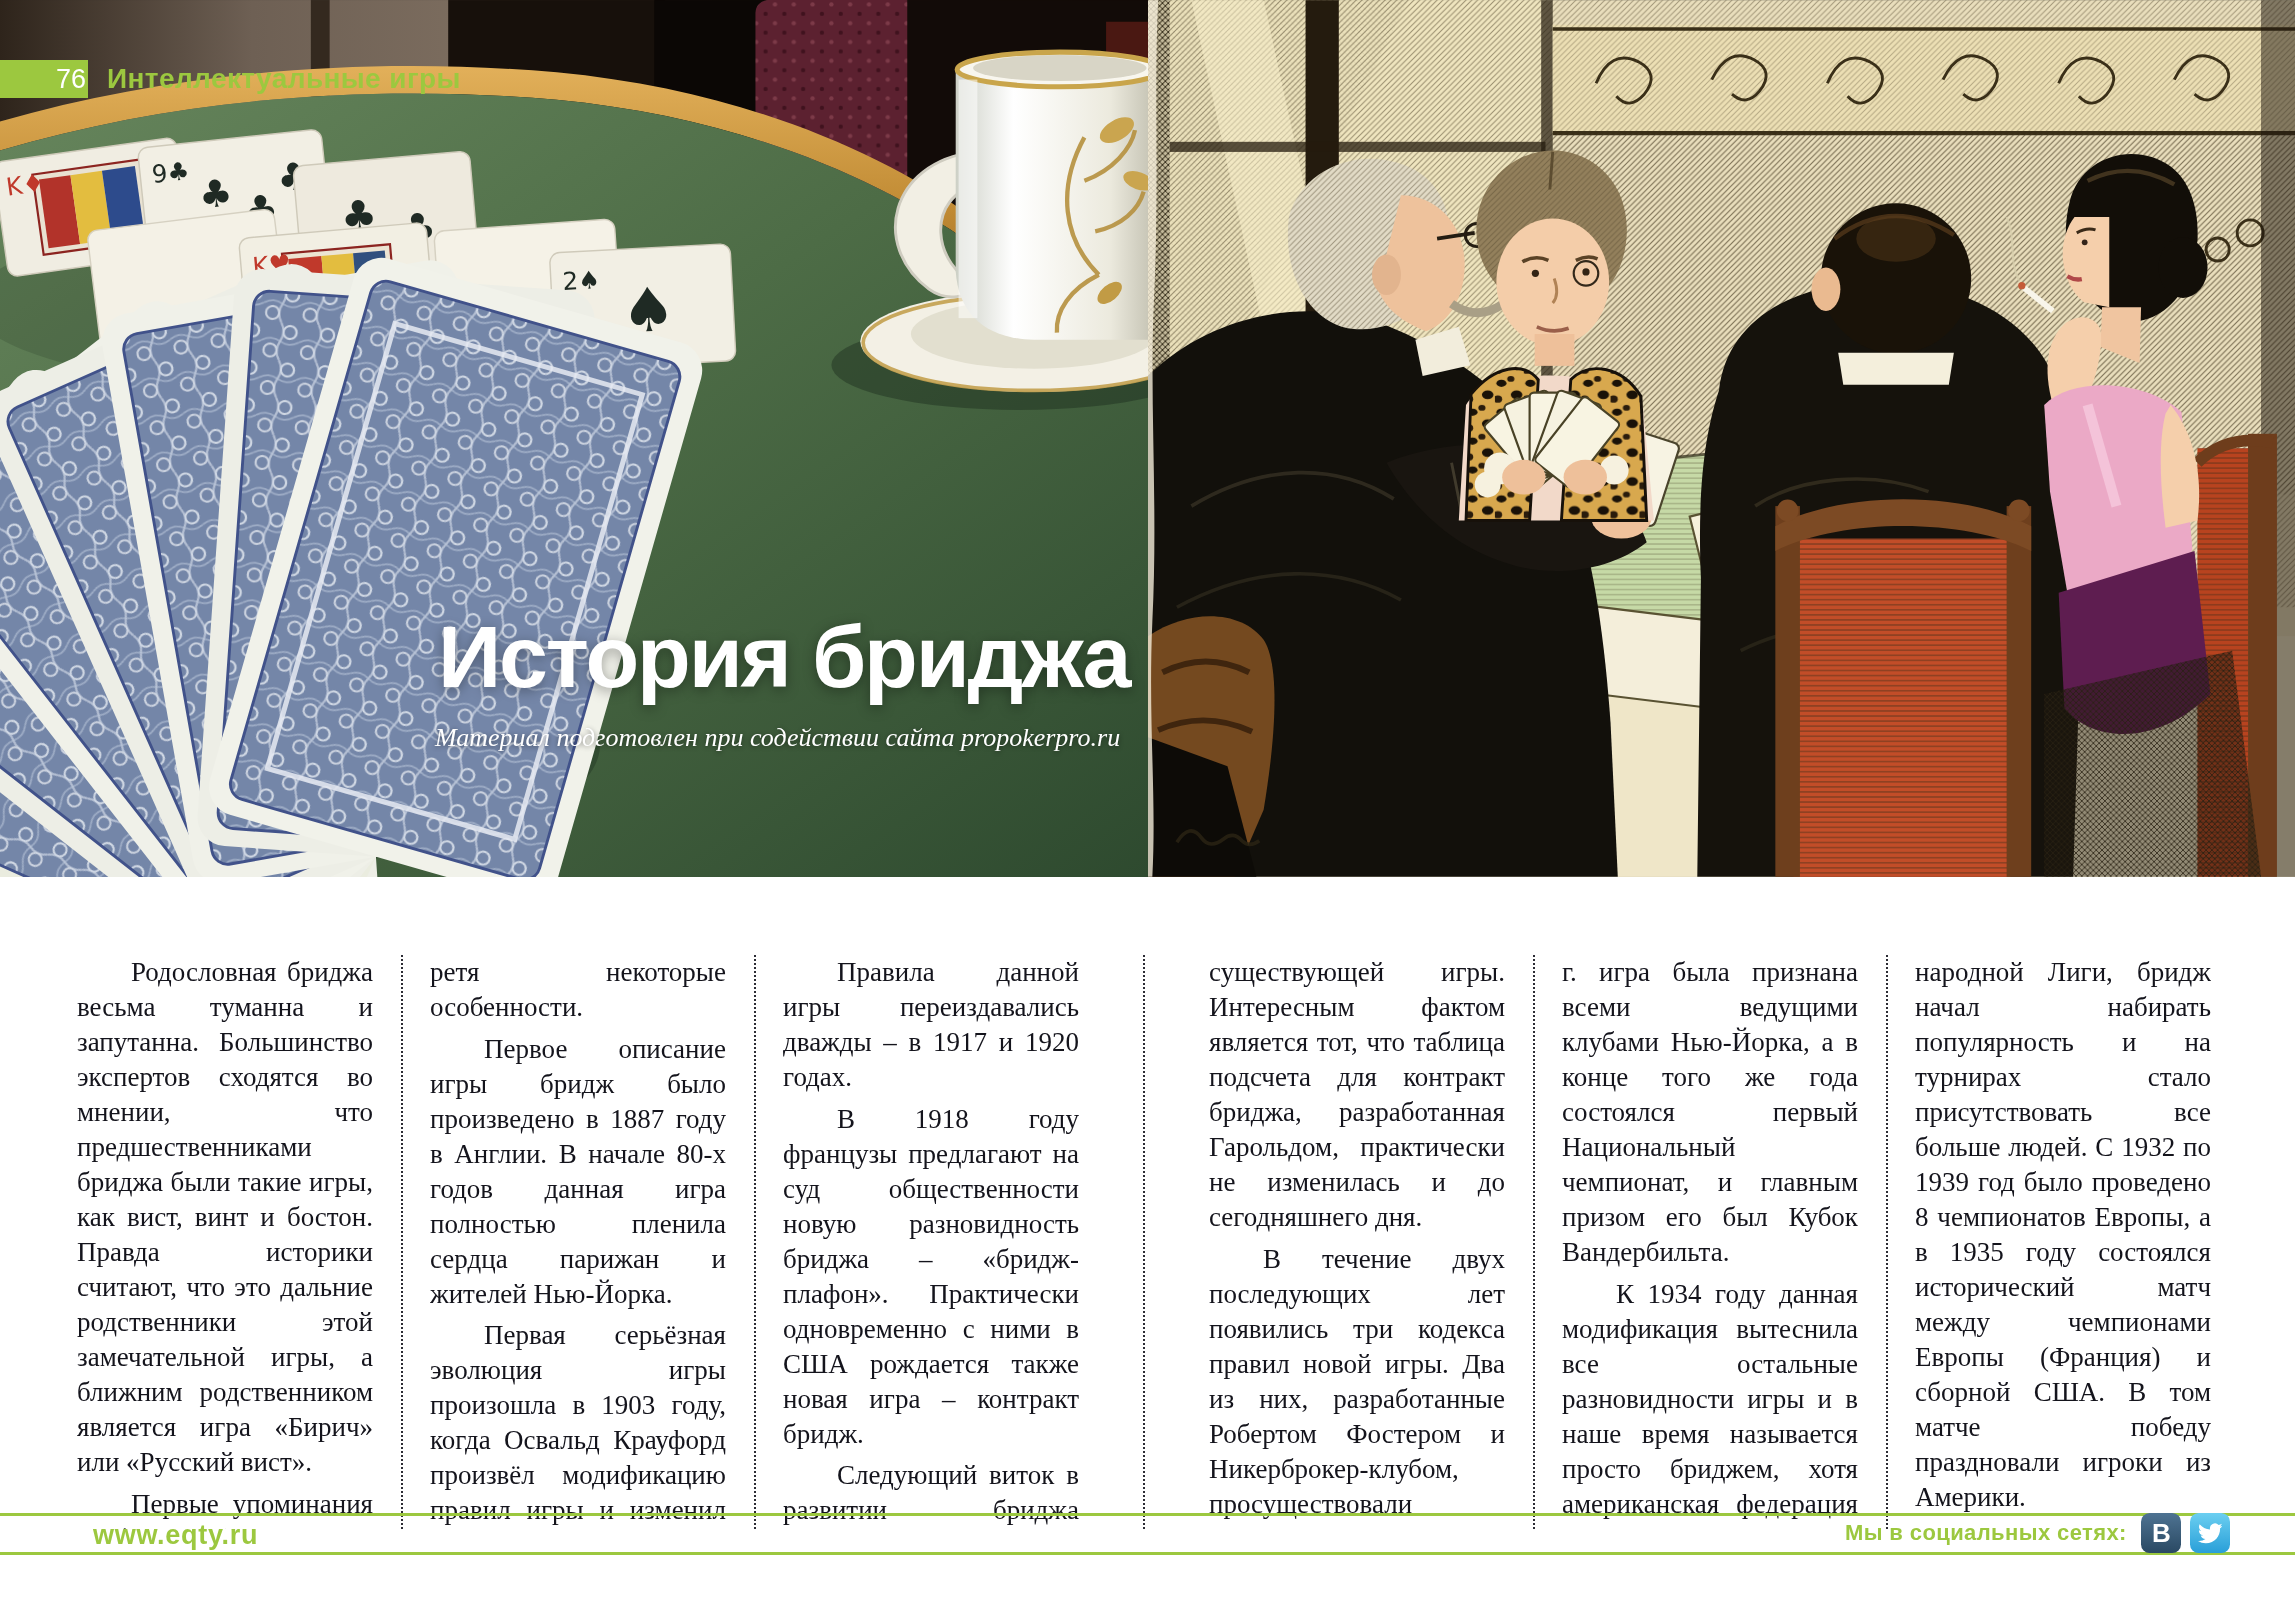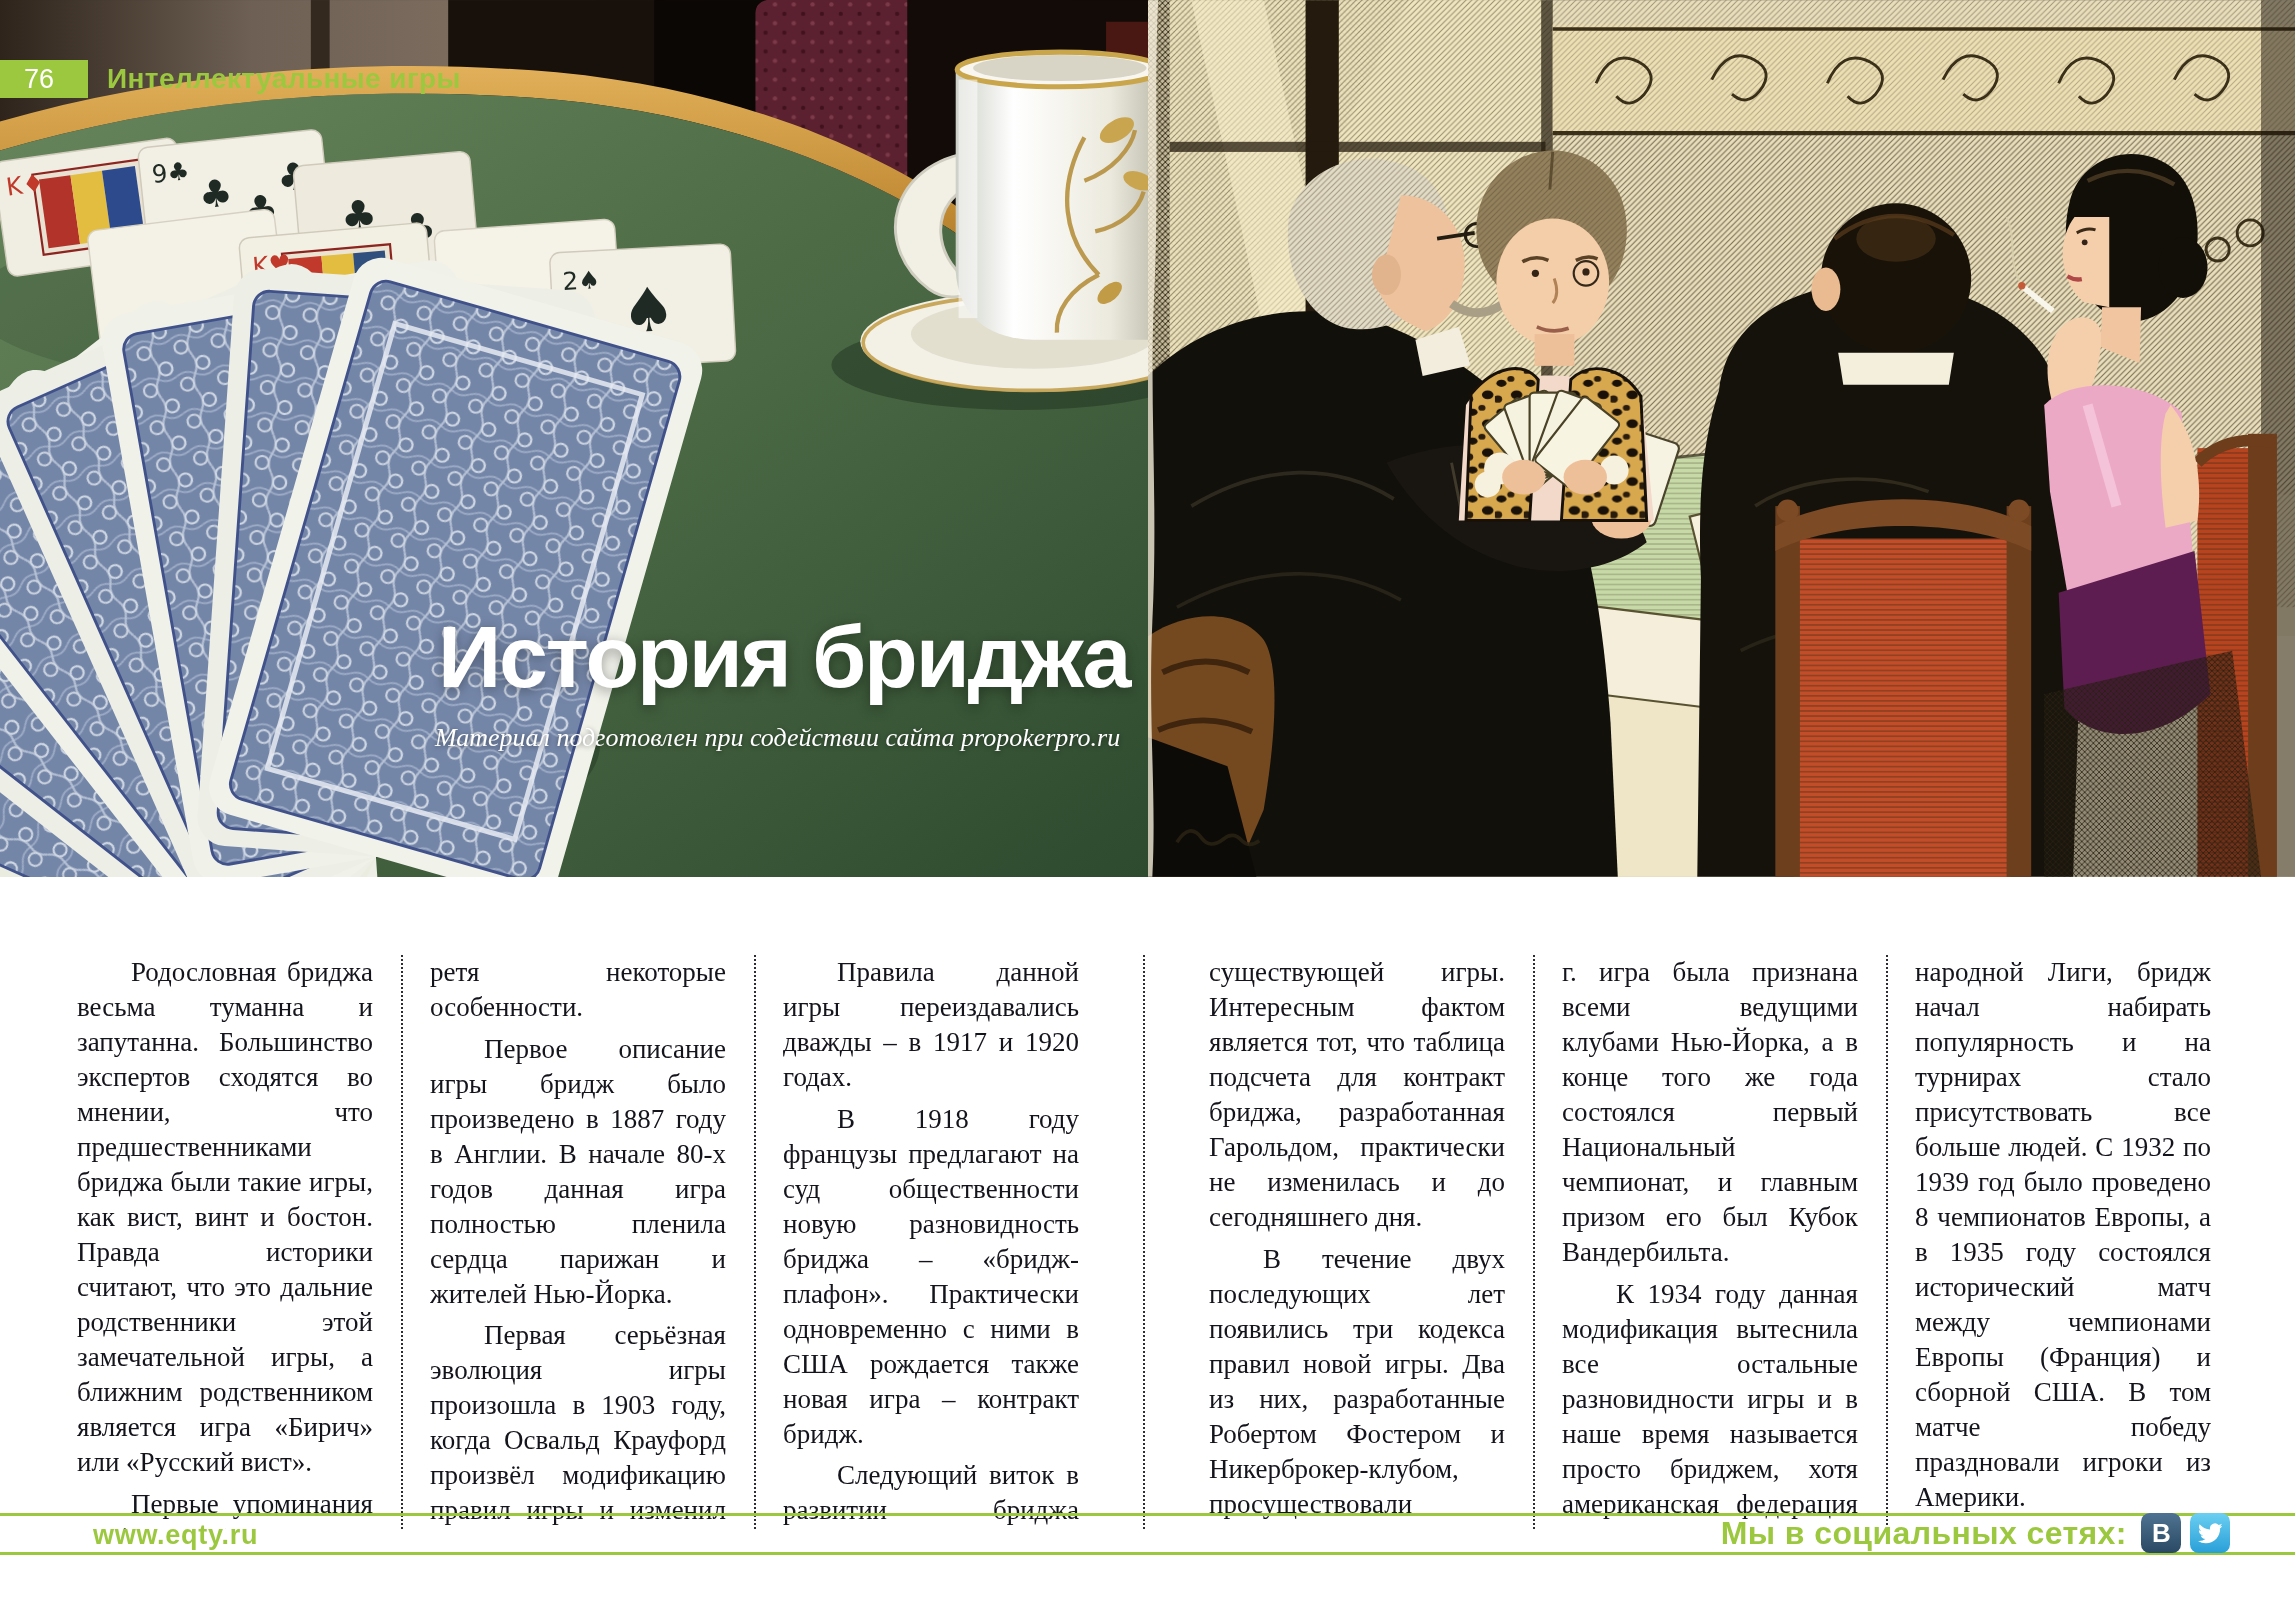--- a/index.html
+++ b/index.html
@@ -5,21 +5,21 @@
   :root{ --accent:#9cc83f; --ink:#14141c; }
   html,body{margin:0;padding:0;background:#e8e8e8;}
   .spread{position:relative;width:2295px;height:1623px;background:#fff;overflow:hidden;
           font-family:"Liberation Sans",sans-serif;}
   .hero{position:absolute;left:0;top:0;width:2295px;height:877px;overflow:hidden;background:#222;}
   .hero svg{position:absolute;top:0;display:block;}
   .svg-photo{left:0;}
   .svg-illus{left:1148px;}
 
   .page-badge{position:absolute;left:0;top:60px;width:88px;height:38px;background:var(--accent);
-              color:#fff;font-size:27px;line-height:38px;text-align:center;padding-right:10px;
+              color:#fff;font-size:27px;line-height:38px;text-align:right;padding-right:2px;
               box-sizing:border-box;z-index:5;}
   .section-label{position:absolute;left:107px;top:60px;height:38px;font-weight:bold;font-size:28px;
                  line-height:38px;color:var(--accent);letter-spacing:0.4px;z-index:5;}
 
   .hero-title{position:absolute;left:429px;top:604px;font-weight:bold;font-size:88px;line-height:1;
               color:#fff;letter-spacing:-2.2px;z-index:5;text-shadow:0 2.9px 13px rgba(0,0,0,.35);}
   .hero-subtitle{position:absolute;left:435px;top:723px;font-family:"Liberation Serif",serif;
                  font-style:italic;font-size:26px;color:#fff;z-index:5;text-shadow:0 1.4px 5.8px rgba(0,0,0,.45);}
 
   .content{position:absolute;left:0;top:877px;width:2295px;height:746px;background:#fff;margin-top:36px;}
@@ -30,21 +30,21 @@
   .col p + p{margin-top:6.5px;}
   .col p.ind{text-indent:54px;}
   .vsep{flex:0 0 0;width:0;border-left:2.9px dotted #2c2c34;margin:0 27.5px;}
   .vsep.gutter{margin:0 64px;}
 
   .footer-rule{position:absolute;left:0;width:2295px;height:2.9px;background:var(--accent);}
   .rule-top{top:1513px;} .rule-bottom{top:1552px;}
   .site-link{position:absolute;left:93px;top:1520px;font-weight:bold;font-size:27px;color:var(--accent);
              text-decoration:none;letter-spacing:0.7px;}
   .social{position:absolute;right:65px;top:1512px;height:42px;display:flex;align-items:center;gap:8.7px;}
-  .social-label{font-weight:bold;font-size:32px;color:var(--accent);margin-right:5.8px;letter-spacing:0.4px;}
+  .social-label{font-weight:bold;font-size:22px;color:var(--accent);margin-right:5.8px;letter-spacing:0.4px;}
   .icon{width:40px;height:40px;border-radius:8.7px;flex:0 0 auto;cursor:pointer;}
   .icon-vk{background:linear-gradient(#4e7392,#2a4честь 963);}
   .icon-vk{background:linear-gradient(#4e7392,#2a4963);color:#fff;font-weight:bold;font-size:26px;
            line-height:40px;text-align:center;}
   .icon-tw{background:linear-gradient(#6bcff1,#299fd8);display:flex;align-items:center;justify-content:center;}
 </style>
 </head>
 <body>
 
 <div class="spread">

